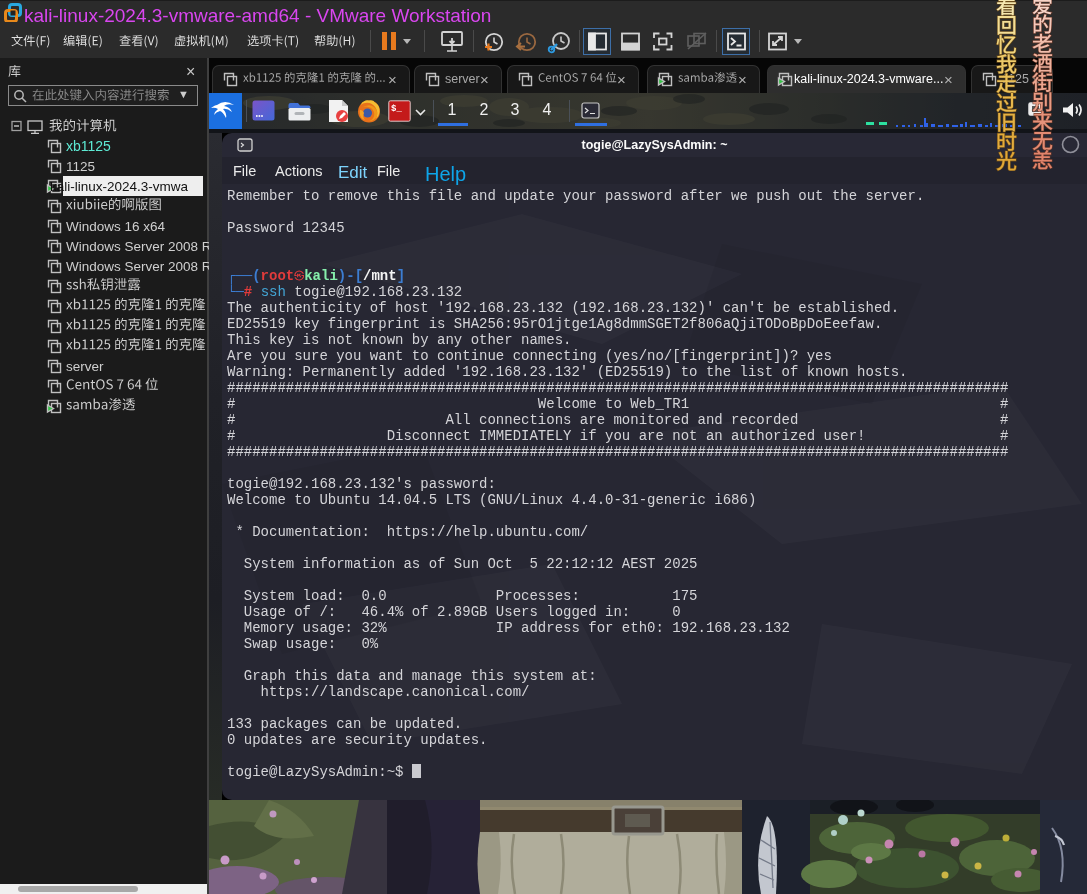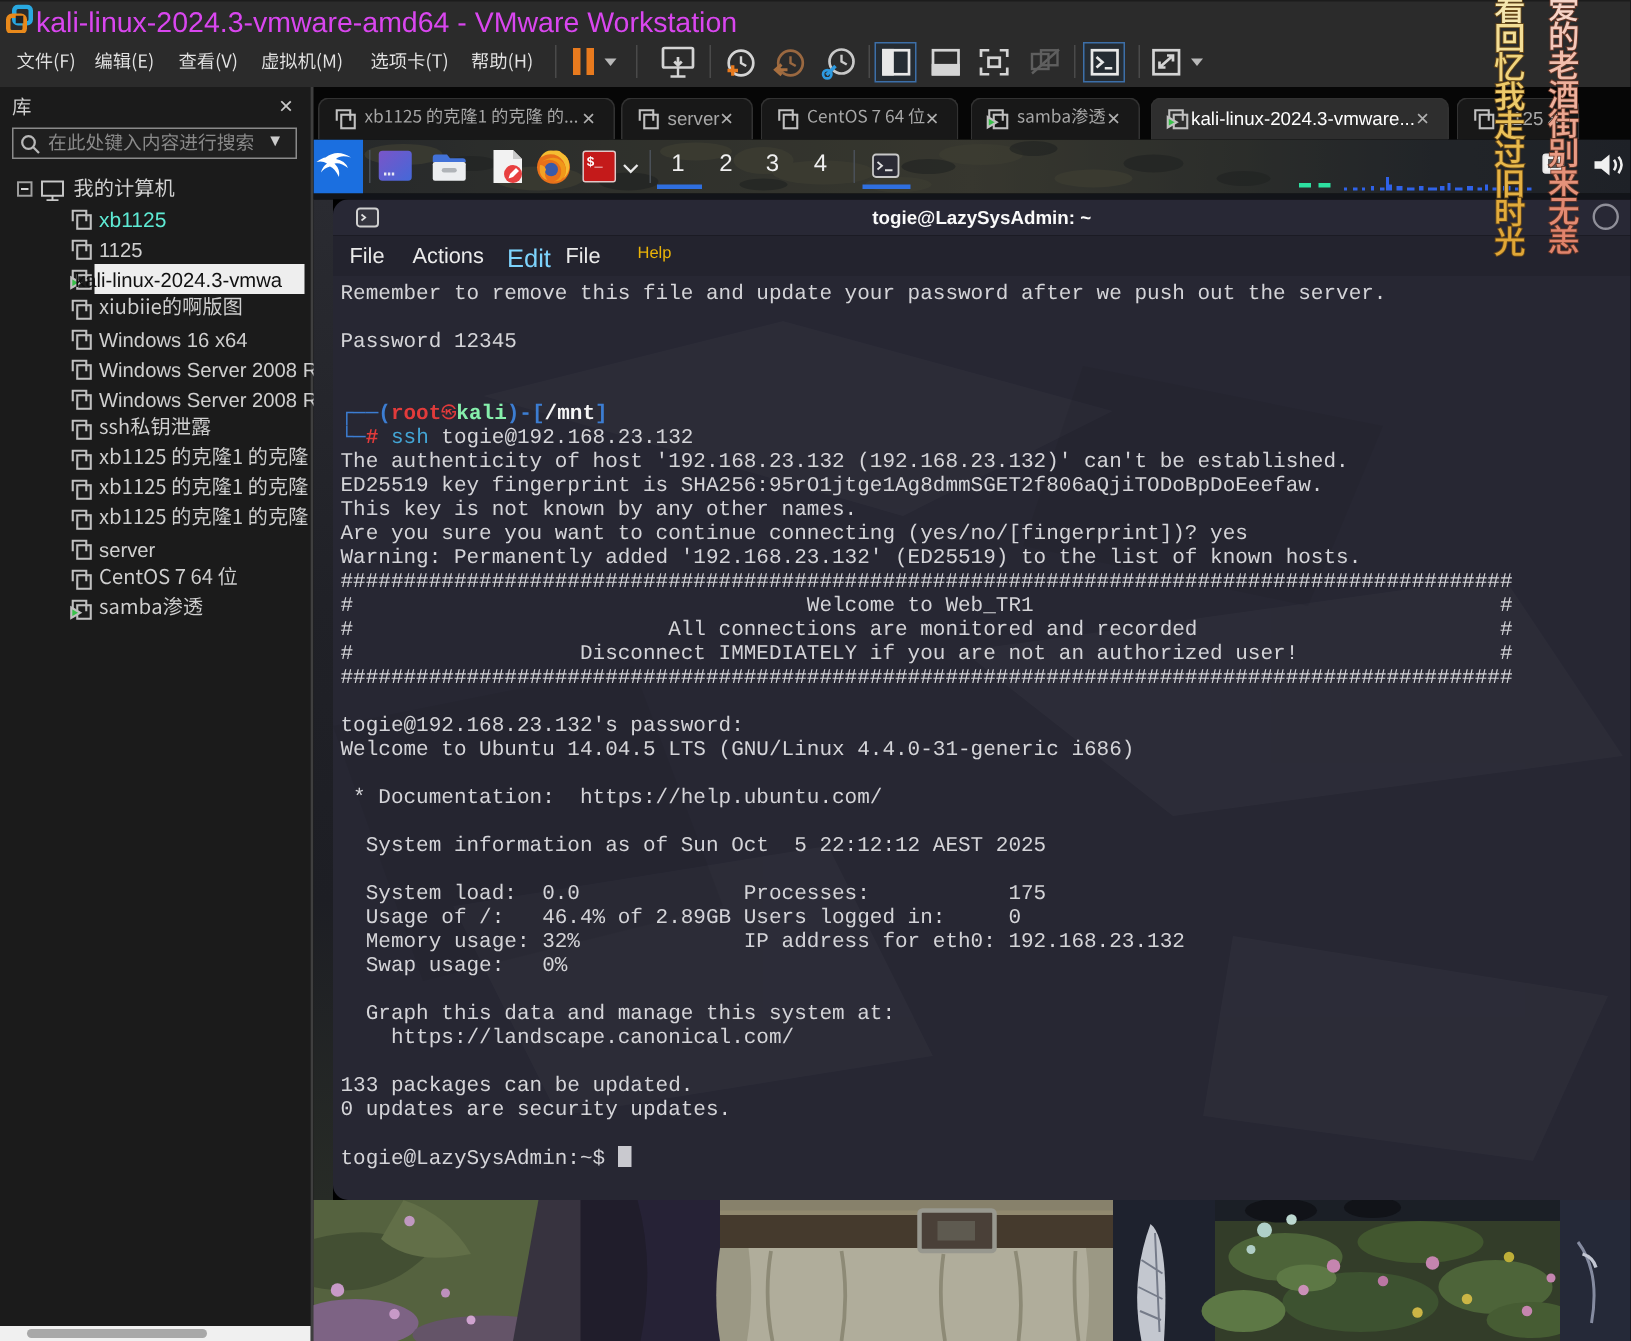--- a/index.html
+++ b/index.html
@@ -640,21 +640,21 @@
 <path d="M4 6 l2.5 2 -2.5 2" stroke="#e0e0e0" stroke-width="1.1" fill="none"></path>
   </svg>
 <div class="abs" style="left:222px;top:138px;width:865px;text-align:center;font-size:12.5px;font-weight:bold;color:#fafafa">togie@LazySysAdmin: ~</div>
 <svg class="abs" style="left:1061px;top:135px" width="20" height="20">
     <circle cx="9.5" cy="9.5" r="8" fill="none" stroke="#8f8f99" stroke-width="1.6"></circle>
   </svg>
 <div class="abs" style="left:233px;top:163px;font-size:14.5px;color:#eaeaea">File</div>
 <div class="abs" style="left:275px;top:163px;font-size:14.5px;color:#eaeaea">Actions</div>
 <div class="abs" style="left:338px;top:163px;font-size:17px;color:#7dd3fc">Edit</div>
 <div class="abs" style="left:377px;top:163px;font-size:14.5px;color:#eaeaea">File</div>
-<div class="abs" style="left:425px;top:163px;font-size:11px;color:#eab308">Help</div>
+<div class="abs" style="left:425px;top:163px;font-size:20px;color:#0ea5e9">Help</div>
 <pre class="abs" style="left:227px;top:188px;font-family:'Liberation Mono',monospace;font-size:14px;line-height:16px;color:#d4d4d8">Remember to remove this file and update your password after we push out the server.
 
 Password 12345
 
 
 <span style="color:#3c7dd2;font-weight:bold">┌──(</span><span style="color:#e13b3b;font-weight:bold">root</span><svg width="10" height="12" style="vertical-align:-1px" fill="#e13b3b">
       <use href="#g400_327f" transform="translate(0 10.5) scale(0.0105 -0.0105)"></use>
     </svg><span style="color:#86efac;font-weight:bold">kali</span><span style="color:#3c7dd2;font-weight:bold">)-[</span><span style="color:#f5f5f5;font-weight:bold">/mnt</span><span style="color:#3c7dd2;font-weight:bold">]</span>
 <span style="color:#3c7dd2;font-weight:bold">└─</span><span style="color:#e13b3b;font-weight:bold">#</span> <span style="color:#43a5d5">ssh</span> togie@192.168.23.132
 The authenticity of host '192.168.23.132 (192.168.23.132)' can't be established.

